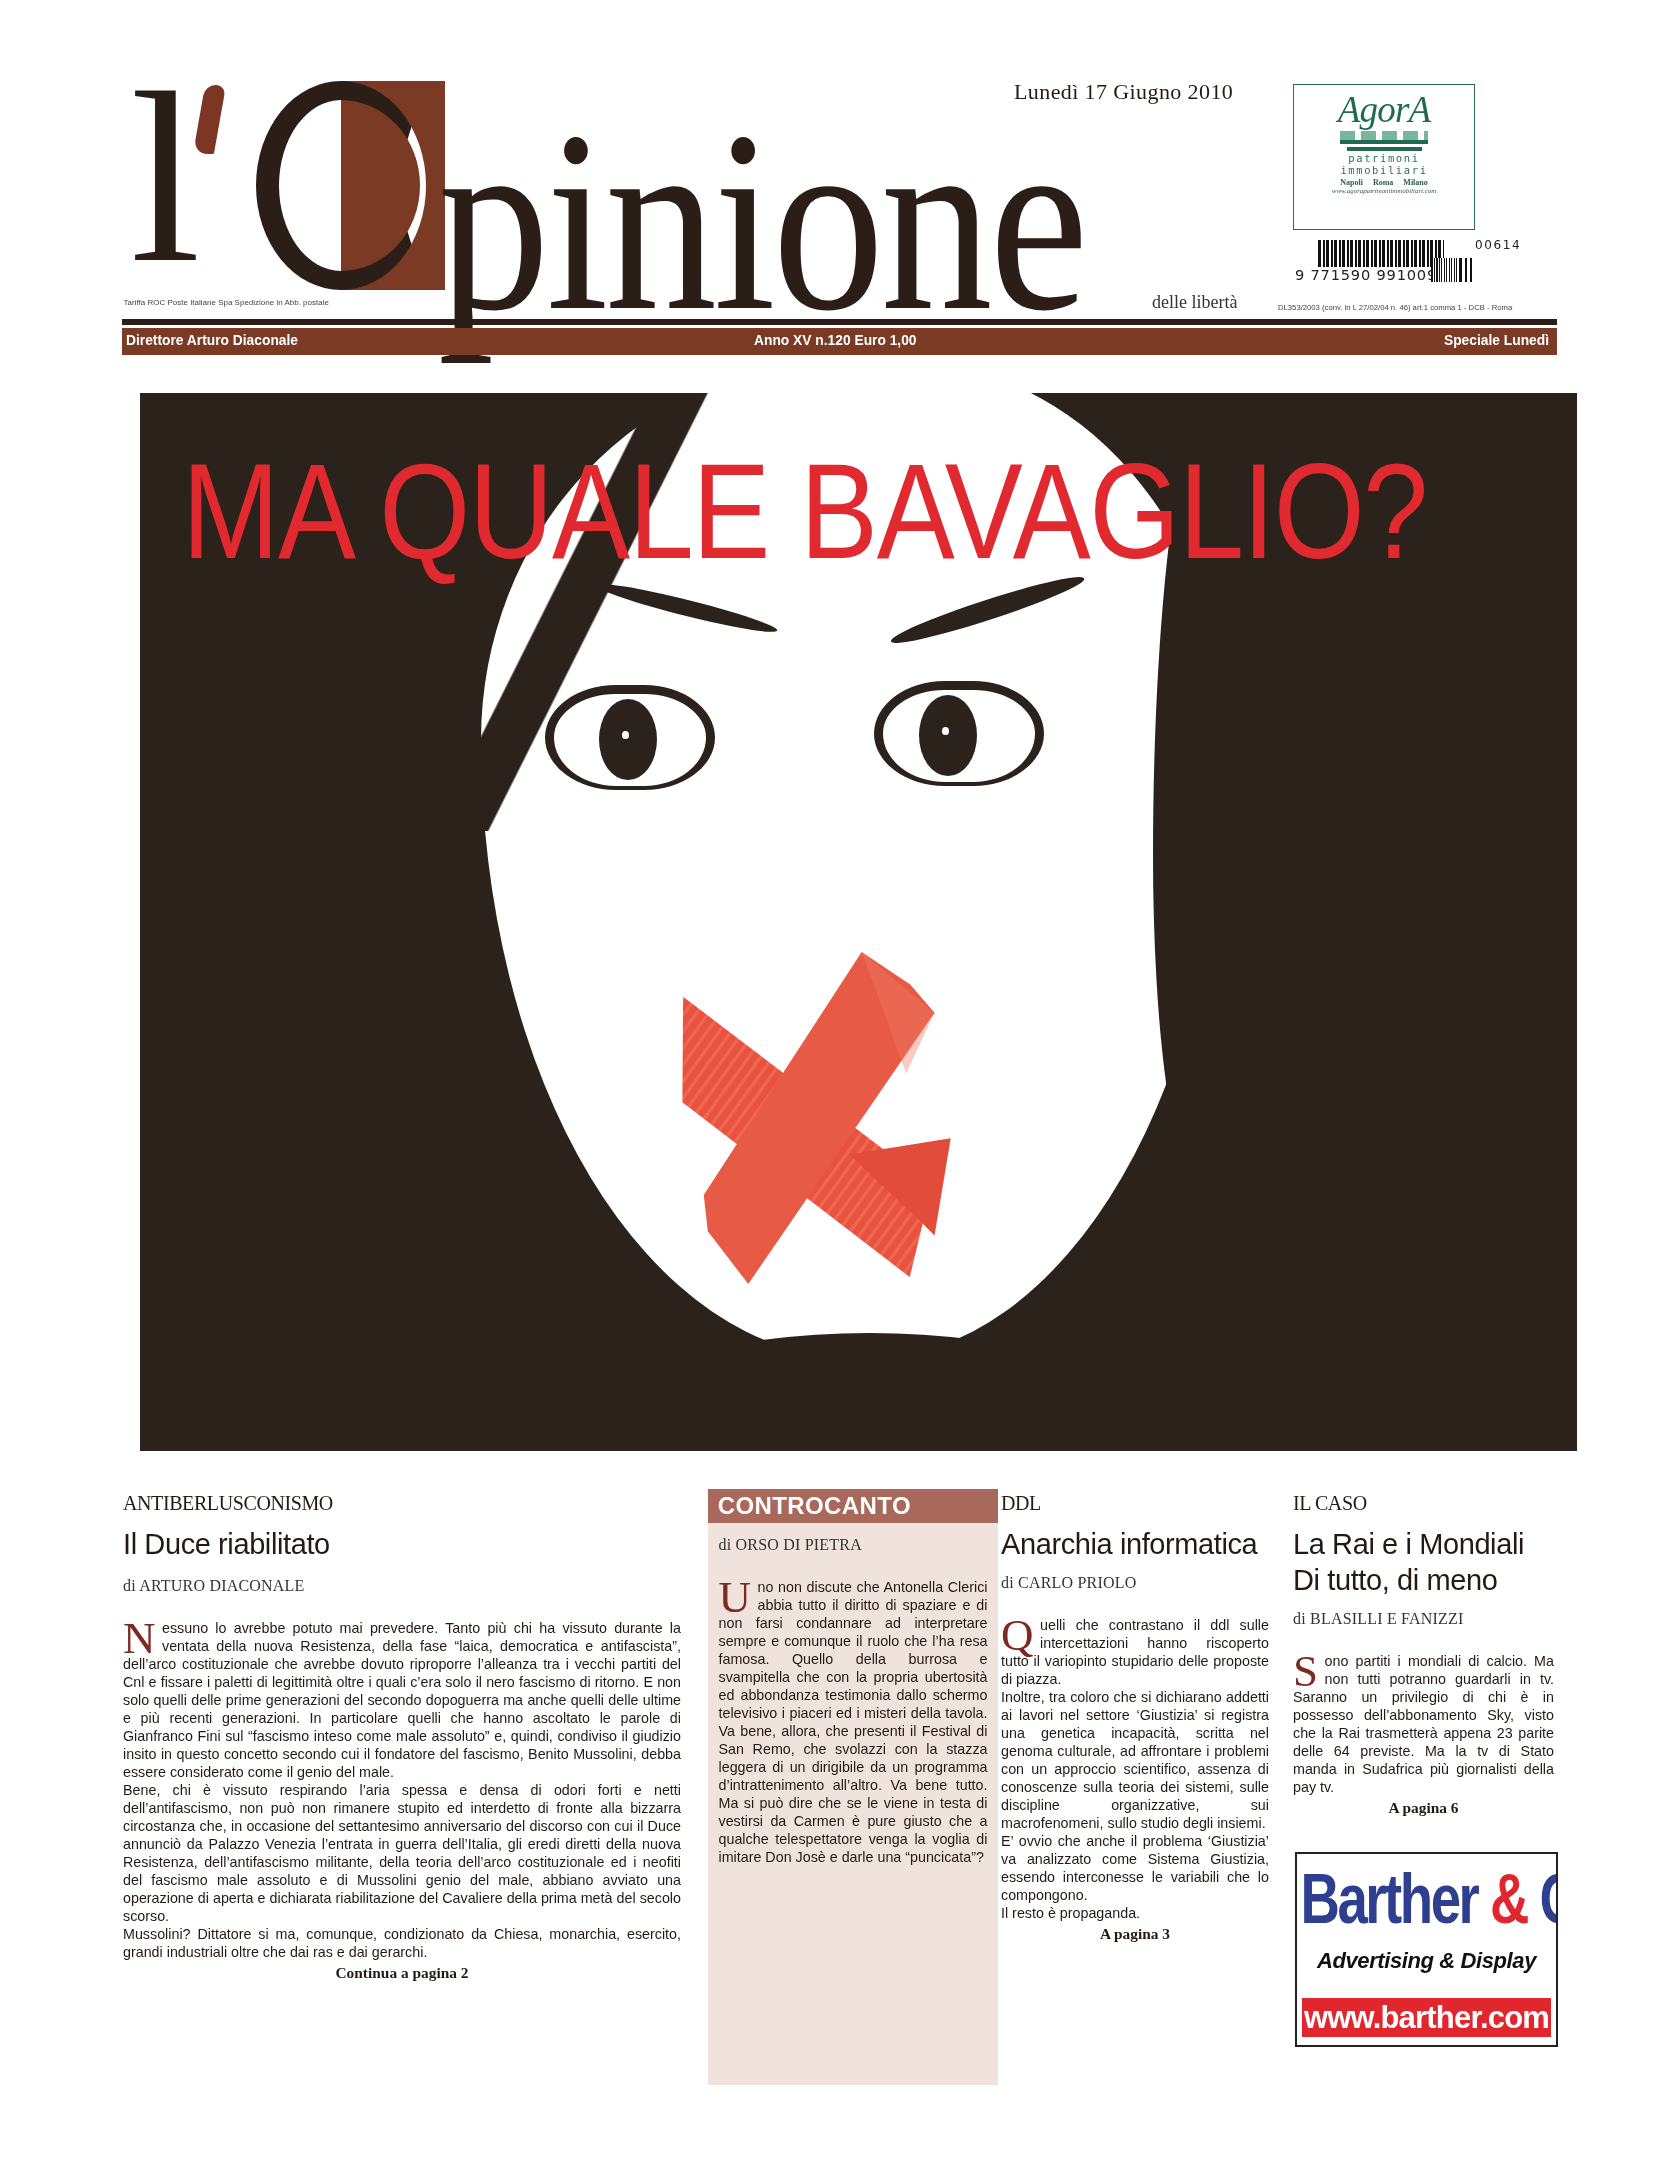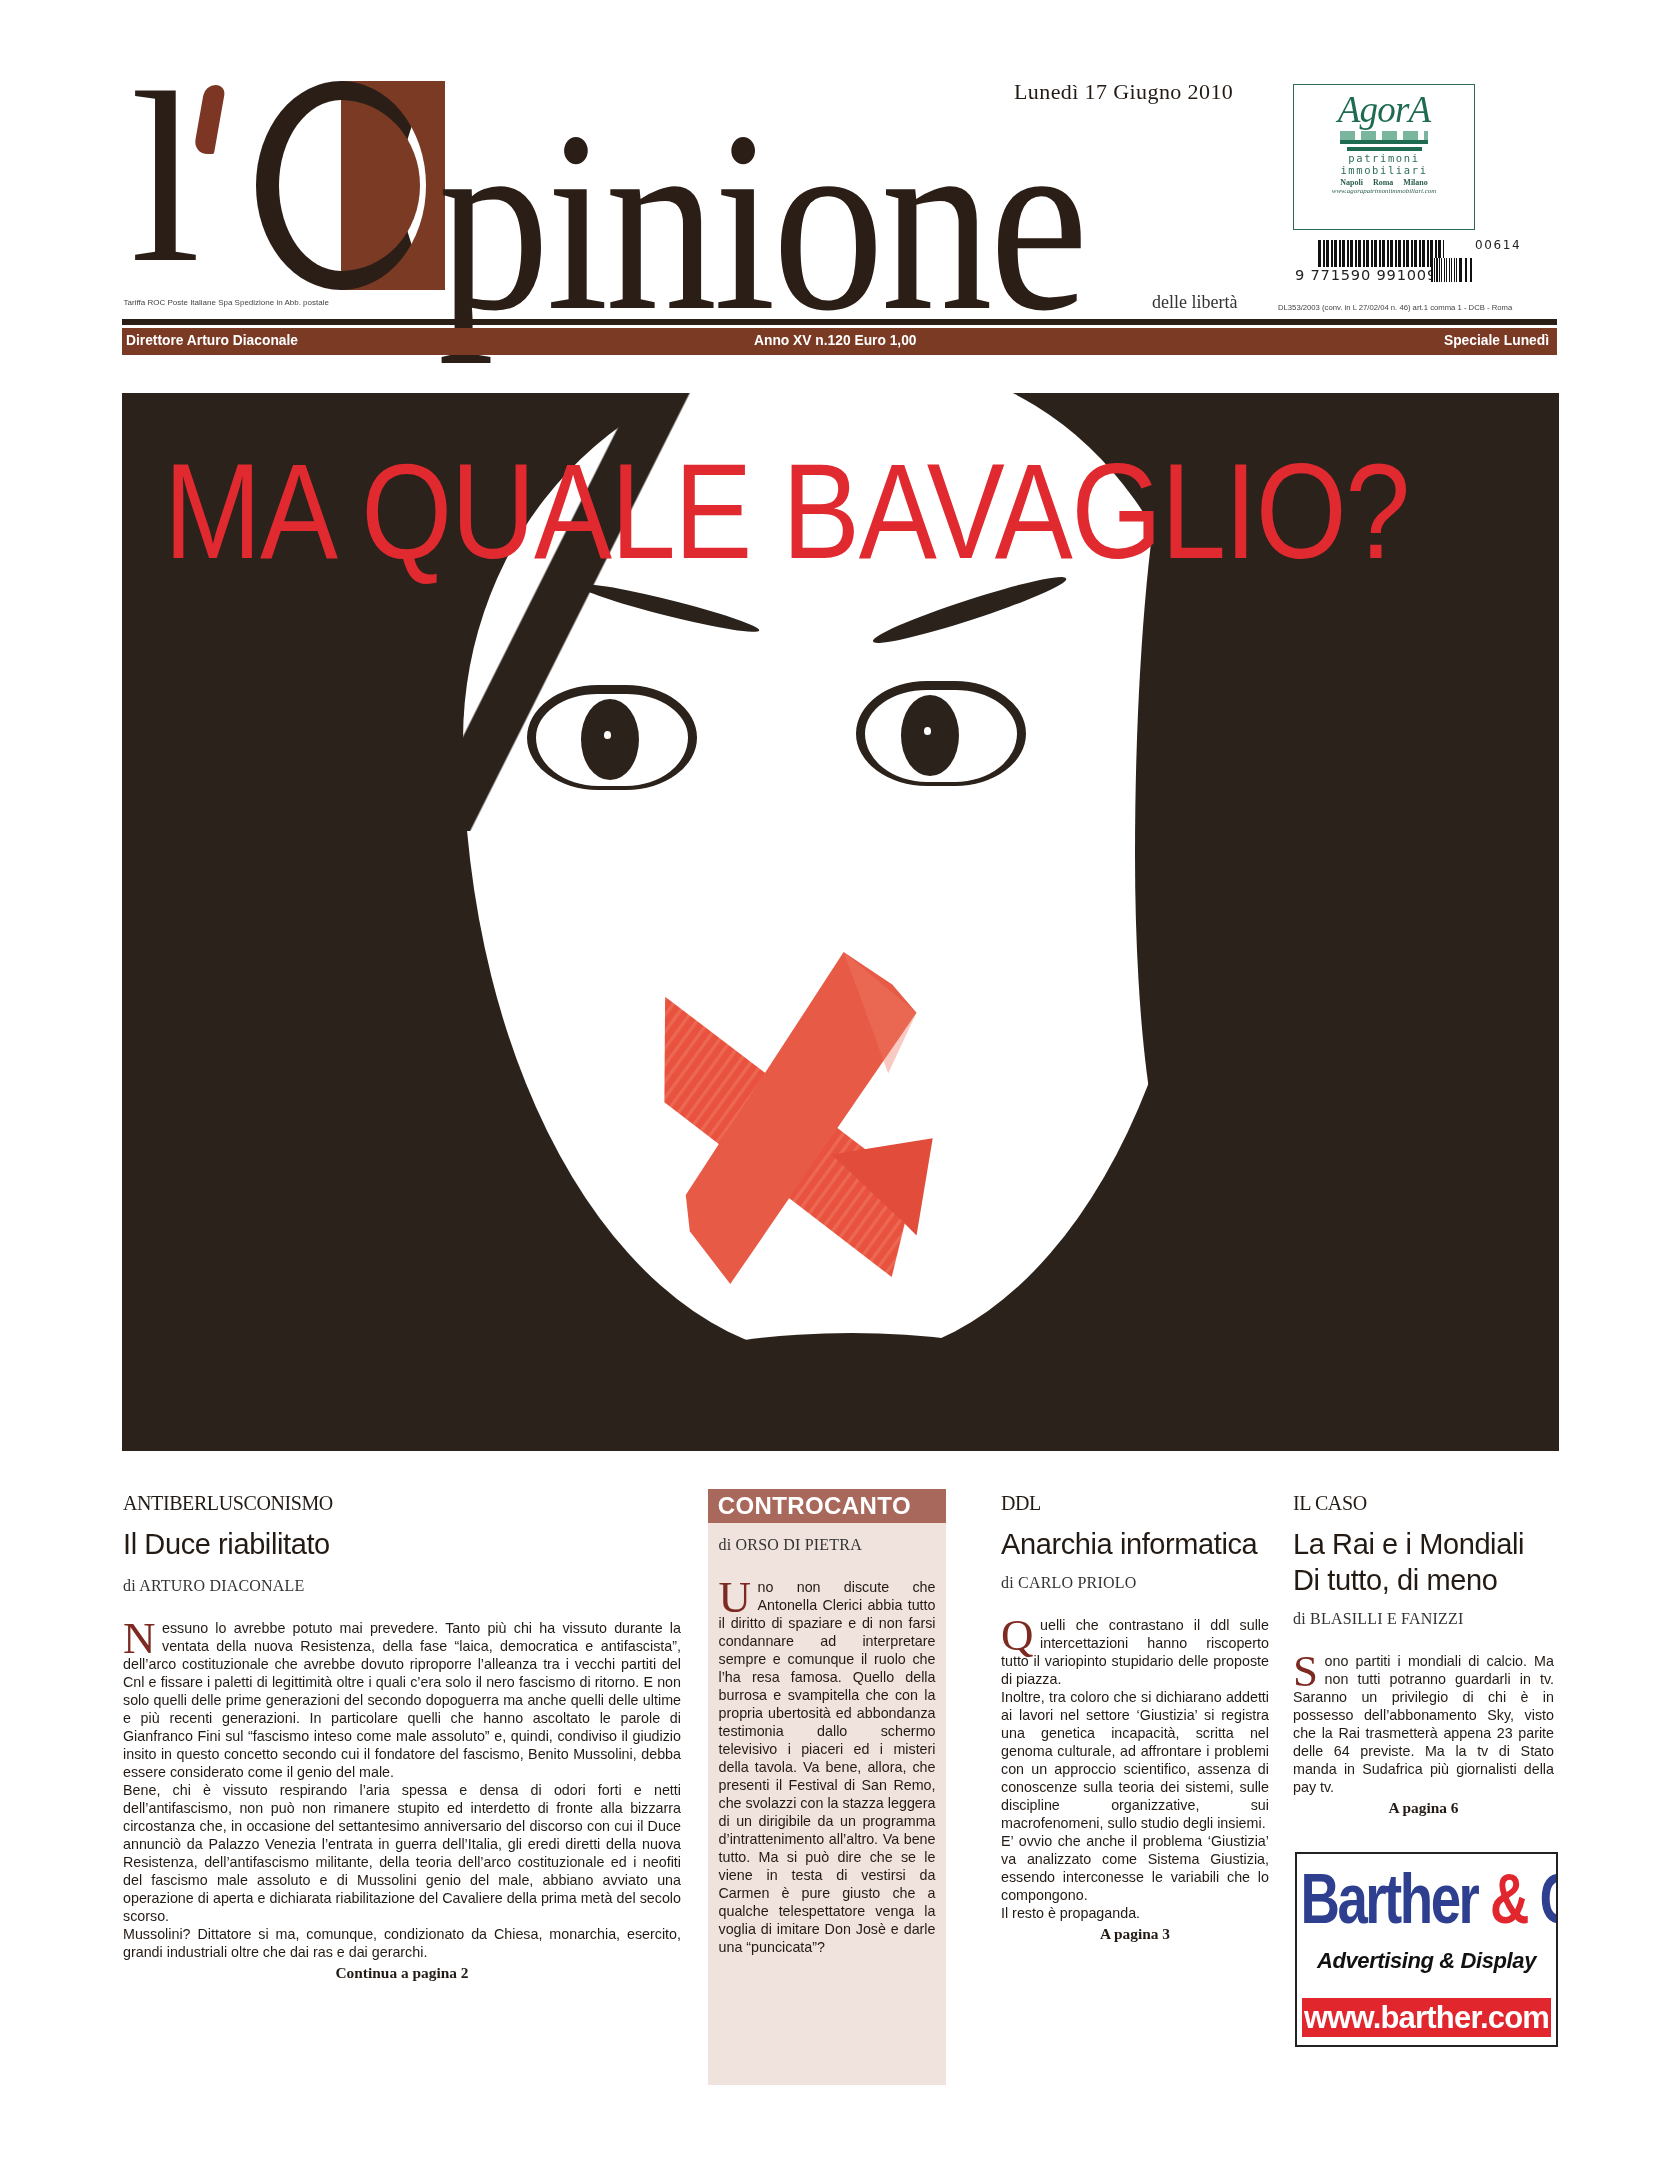--- a/index.html
+++ b/index.html
@@ -34,21 +34,21 @@
   .legal { position: absolute; left: 1278px; top: 303px; font-size: 7.7px; color: #444; white-space: nowrap; text-align: right; }
 
   .rule-dark { position: absolute; left: 122px; top: 319px; width: 1435px; height: 5.7px; background: #2b1e17; }
   .redbar { position: absolute; left: 122px; top: 328px; width: 1435px; height: 27px; background: #7a3a24; color: #fff; font-weight: bold; font-size: 13.8px; }
   .redbar span { position: absolute; top: 4.9px; }
   .redbar .rb-left { left: 4px; }
   .redbar .rb-center { left: 632px; }
   .redbar .rb-right { right: 8px; }
 
   
-  .hero { position: absolute; left: 122px; top: 393px; width: 1437px; height: 1058px; background: #2b221b; overflow: hidden; }
+  .hero { position: absolute; left: 140px; top: 393px; width: 1437px; height: 1058px; background: #2b221b; overflow: hidden; }
   .face { position: absolute; left: 341px; top: -32px; width: 746px; height: 997px; background: #fff; border-radius: 48% 44% 48% 50% / 38% 38% 62% 62%; }
   .hair-streak { position: absolute; left: 381px; top: -16px; width: 138px; height: 454px; background: linear-gradient(100deg, transparent 30%, #2b221b 31%, #2b221b 55%, transparent 56%); transform: skewX(-18deg); }
   .hair-right { position: absolute; left: 1013px; top: -24px; width: 114px; height: 811px; background: #2b221b; border-radius: 60% 0 0 40%; }
   .neck-shadow { position: absolute; left: 454px; top: 940px; width: 551px; height: 178px; background: #2b221b; border-radius: 50% 50% 0 0; }
   .brow { position: absolute; height: 18px; background: #2b221b; border-radius: 50%; }
   .eye { position: absolute; width: 170px; height: 105px; border-radius: 50% / 60%; background: #fff; border: 9.7px solid #2b221b; border-bottom-width: 4px; }
   .iris { position: absolute; width: 58px; height: 81px; border-radius: 50%; background: #2b221b; top: 4.9px; }
   .glint { position: absolute; width: 7.3px; height: 8px; border-radius: 50%; background: #fff; top: 32px; left: 23px; }
   .gag { position: absolute; left: 519px; top: 559px; width: 381px; height: 332px; }
   .headline { position: absolute; left: 42px; top: 50px; font-family: "Liberation Sans", sans-serif; font-size: 136px; color: #e12930; letter-spacing: -1.6px; line-height: 1; transform: scaleX(0.86); transform-origin: left top; white-space: nowrap; }
@@ -60,21 +60,21 @@
   .body { font-family: "Liberation Sans", sans-serif; font-size: 14.3px; line-height: 18px; color: #231a14; text-align: justify; }
   .body p { margin: 0; }
   .dropcap { float: left; font-family: "Liberation Serif", serif; font-size: 45px; line-height: 32px; margin: 3.2px 6.5px 0 0; color: #7c2a22; }
   .cont { font-family: "Liberation Serif", serif; font-weight: bold; font-size: 15.4px; text-align: center; margin-top: 3.2px; color: #231a14; }
 
   .art1 { position: absolute; left: 123px; top: 1492px; width: 558px; }
   .art1 .title { margin-top: 11.4px; }
   .art1 .byline { margin-top: 14.6px; }
   .art1 .body { margin-top: 24px; }
 
-  .art2 { position: absolute; left: 708px; top: 1489px; width: 238px; height: 596px; background: #f0e2dd; }
+  .art2 { position: absolute; left: 708px; top: 1489px; width: 290px; height: 596px; background: #f0e2dd; }
   .art2 .kbox { background: #a8695c; color: #fff; font-family: "Liberation Sans", sans-serif; font-weight: bold; font-size: 24px; padding: 3.2px 9.7px 2.4px; letter-spacing: 0.4px; }
   .art2 .inner { padding: 0 10.5px; }
   .art2 .title { margin-top: 8px; }
   .art2 .byline { margin-top: 13px; }
   .art2 .body { margin-top: 24px; }
 
   .art3 { position: absolute; left: 1001px; top: 1492px; width: 268px; }
   .art3 .title { margin-top: 11.4px; }
   .art3 .byline { margin-top: 11.4px; }
   .art3 .body { margin-top: 24px; }

